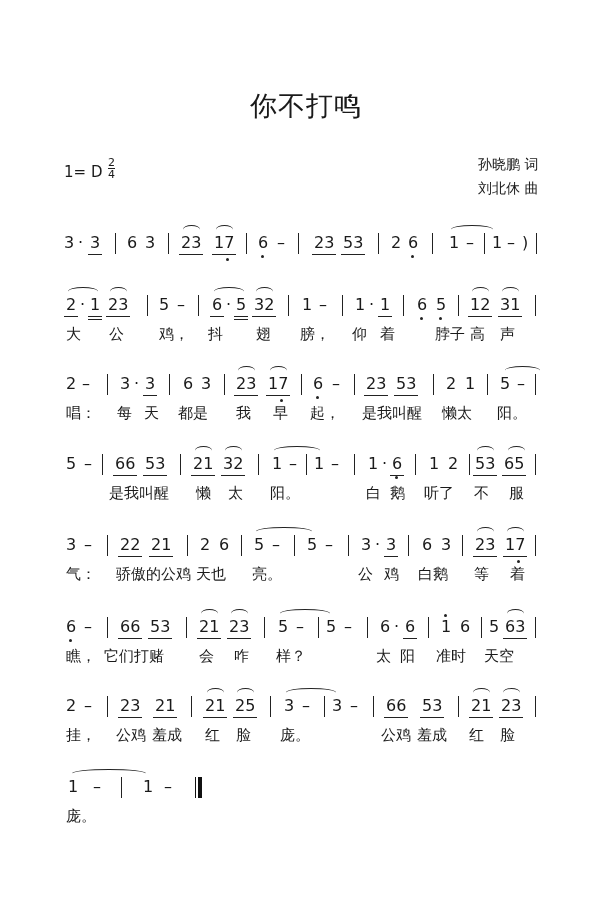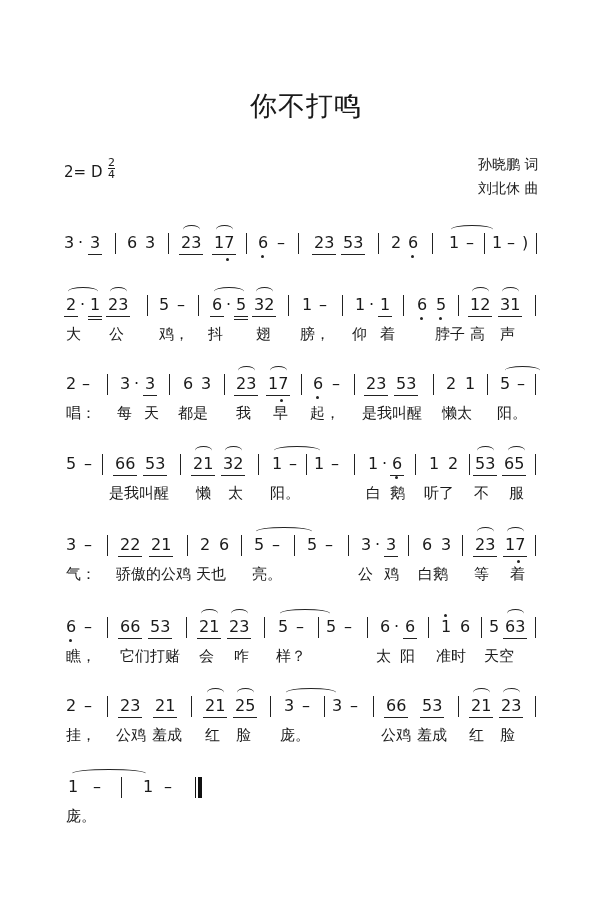--- a/index.html
+++ b/index.html
@@ -22,21 +22,21 @@
   .endbar-thin { position:absolute; top:-2px; width:1px; height:21px; background:#111; }
   .slur { position:absolute; height:8px; border-top:1.2px solid #222; border-radius:50% 50% 0 0; }
   .lyr { position:absolute; top:28px; font-size:15px; white-space:nowrap; }
 </style>
 </head>
 <body>
 
 <div class="title">你不打鸣</div>
 
 <div class="key">
-  <span>2= D</span>
+  <span>1= D</span>
   <span class="frac">
     <span style="border-bottom:1px solid #222;">2</span>
     <span>4</span>
   </span>
 </div>
 
 <div class="credit" style="top:156px;">孙晓鹏 词</div>
 <div class="credit" style="top:180px;">刘北休 曲</div>
 
 <div id="score">
@@ -260,21 +260,21 @@
       <span class="tok" style="left: 460px;">6</span>
       <div class="bar" style="left: 481px;"></div>
       <span class="tok" style="left: 489px;">5</span>
       <span class="tok" style="left: 505px;">63<span class="ul"></span></span>
       <div class="bar" style="left: 535px;"></div>
       <div class="slur" style="left: 201px; width: 17px; top: -10px;"></div>
       <div class="slur" style="left: 231px; width: 17px; top: -10px;"></div>
       <div class="slur" style="left: 280px; width: 50px; top: -10px;"></div>
       <div class="slur" style="left: 507px; width: 17px; top: -10px;"></div>
       <span class="lyr" style="left: 66px;">瞧，</span>
-      <span class="lyr" style="left: 120px;">它们打赌</span>
+      <span class="lyr" style="left: 104px;">它们打赌</span>
       <span class="lyr" style="left: 199px;">会</span>
       <span class="lyr" style="left: 234px;">咋</span>
       <span class="lyr" style="left: 276px;">样？</span>
       <span class="lyr" style="left: 376px;">太</span>
       <span class="lyr" style="left: 400px;">阳</span>
       <span class="lyr" style="left: 436px;">准时</span>
       <span class="lyr" style="left: 484px;">天空</span>
     </div>
     <div class="system" style="top: 698px;">
       <span class="tok" style="left: 66px;">2</span>

